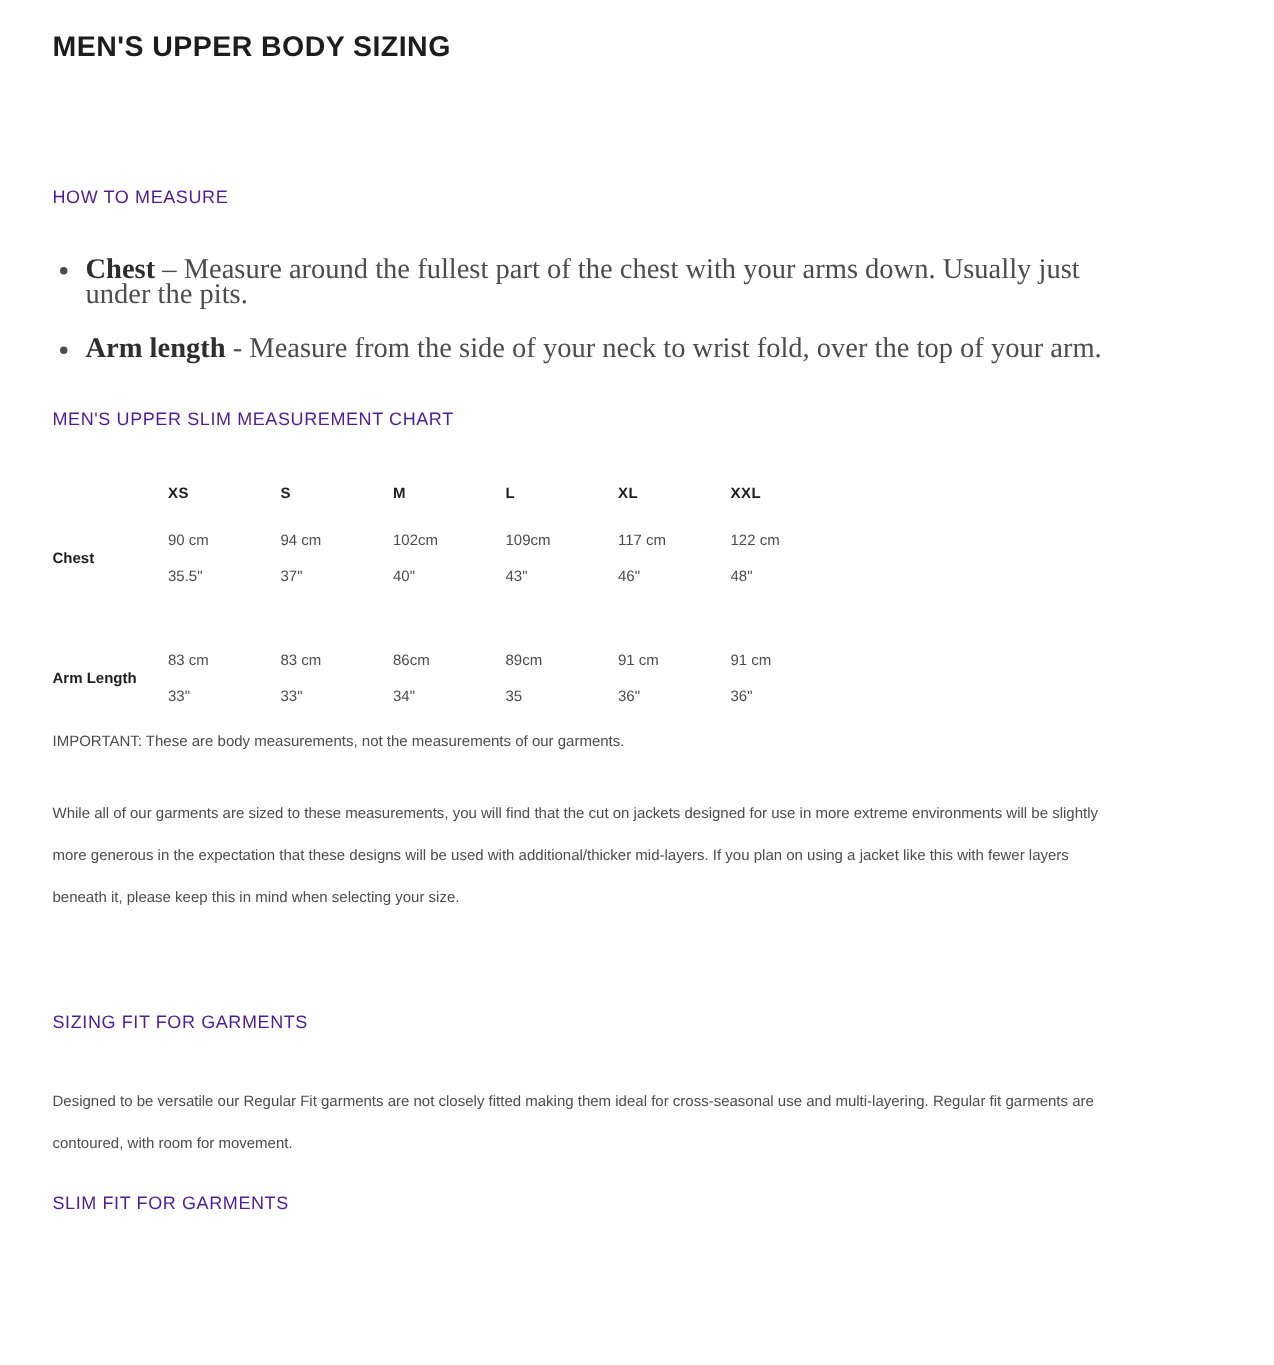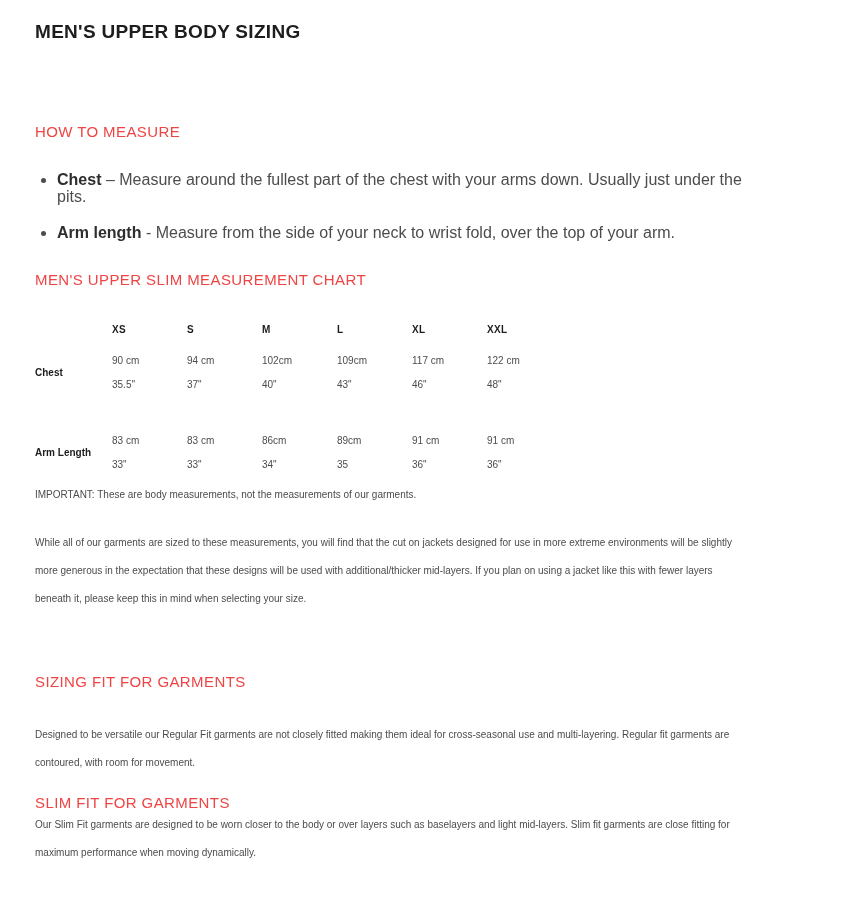--- a/index.html
+++ b/index.html
@@ -19,42 +19,43 @@
   h1.page-title {
     margin: 0 0 80px 0;
     font-size: 19px;
     line-height: 22px;
     font-weight: bold;
     letter-spacing: 0.3px;
     color: #1d1d1d;
   }
   h2.section-heading {
     margin: 0;
-    font-size: 15px;
+    font-size: 12px;
     line-height: 17px;
     font-weight: normal;
     letter-spacing: 0.4px;
-    color: #ef4444;
+    color: #4c1d95;
   }
   h2.heading-how-to-measure { margin-bottom: 31px; }
   h2.heading-chart { margin-bottom: 33px; }
   h2.heading-regular { margin-top: 60px; margin-bottom: 31px; }
   h2.heading-slim { margin-top: 17px; }
 
   ul.measure-list {
     margin: 0 0 30px 0;
     padding: 0 0 0 22px;
     list-style: disc;
     color: #4c4c4c;
   }
   ul.measure-list li {
-    font-size: 16px;
+    font-size: 19px;
     line-height: 17px;
     margin-bottom: 19px;
     color: #4c4c4c;
+    font-family: Liberation Serif, serif;
   }
   ul.measure-list li strong { color: #2e2e2e; }
 
   table.size-table {
     border-collapse: collapse;
     table-layout: fixed;
     margin: 0;
   }
   table.size-table th, table.size-table td {
     text-align: left;
@@ -183,15 +184,14 @@
   <p class="body-text important-note">IMPORTANT: These are body measurements, not the measurements of our garments.</p>
 
   <p class="body-text garment-note">While all of our garments are sized to these measurements, you will find that the cut on jackets designed for use in more extreme environments will be slightly more generous in the expectation that these designs will be used with additional/thicker mid-layers. If you plan on using a jacket like this with fewer layers beneath it, please keep this in mind when selecting your size.</p>
 
   <h2 class="section-heading heading-regular">SIZING FIT FOR GARMENTS</h2>
 
   <p class="body-text">Designed to be versatile our Regular Fit garments are not closely fitted making them ideal for cross-seasonal use and multi-layering. Regular fit garments are contoured, with room for movement.</p>
 
   <h2 class="section-heading heading-slim">SLIM FIT FOR GARMENTS</h2>
 
-  <p class="body-text">Our Slim Fit garments are designed to be worn closer to the body or over layers such as baselayers and light mid-layers. Slim fit garments are close fitting for maximum performance when moving dynamically.</p>
 
 </div>
 
 </body></html>

